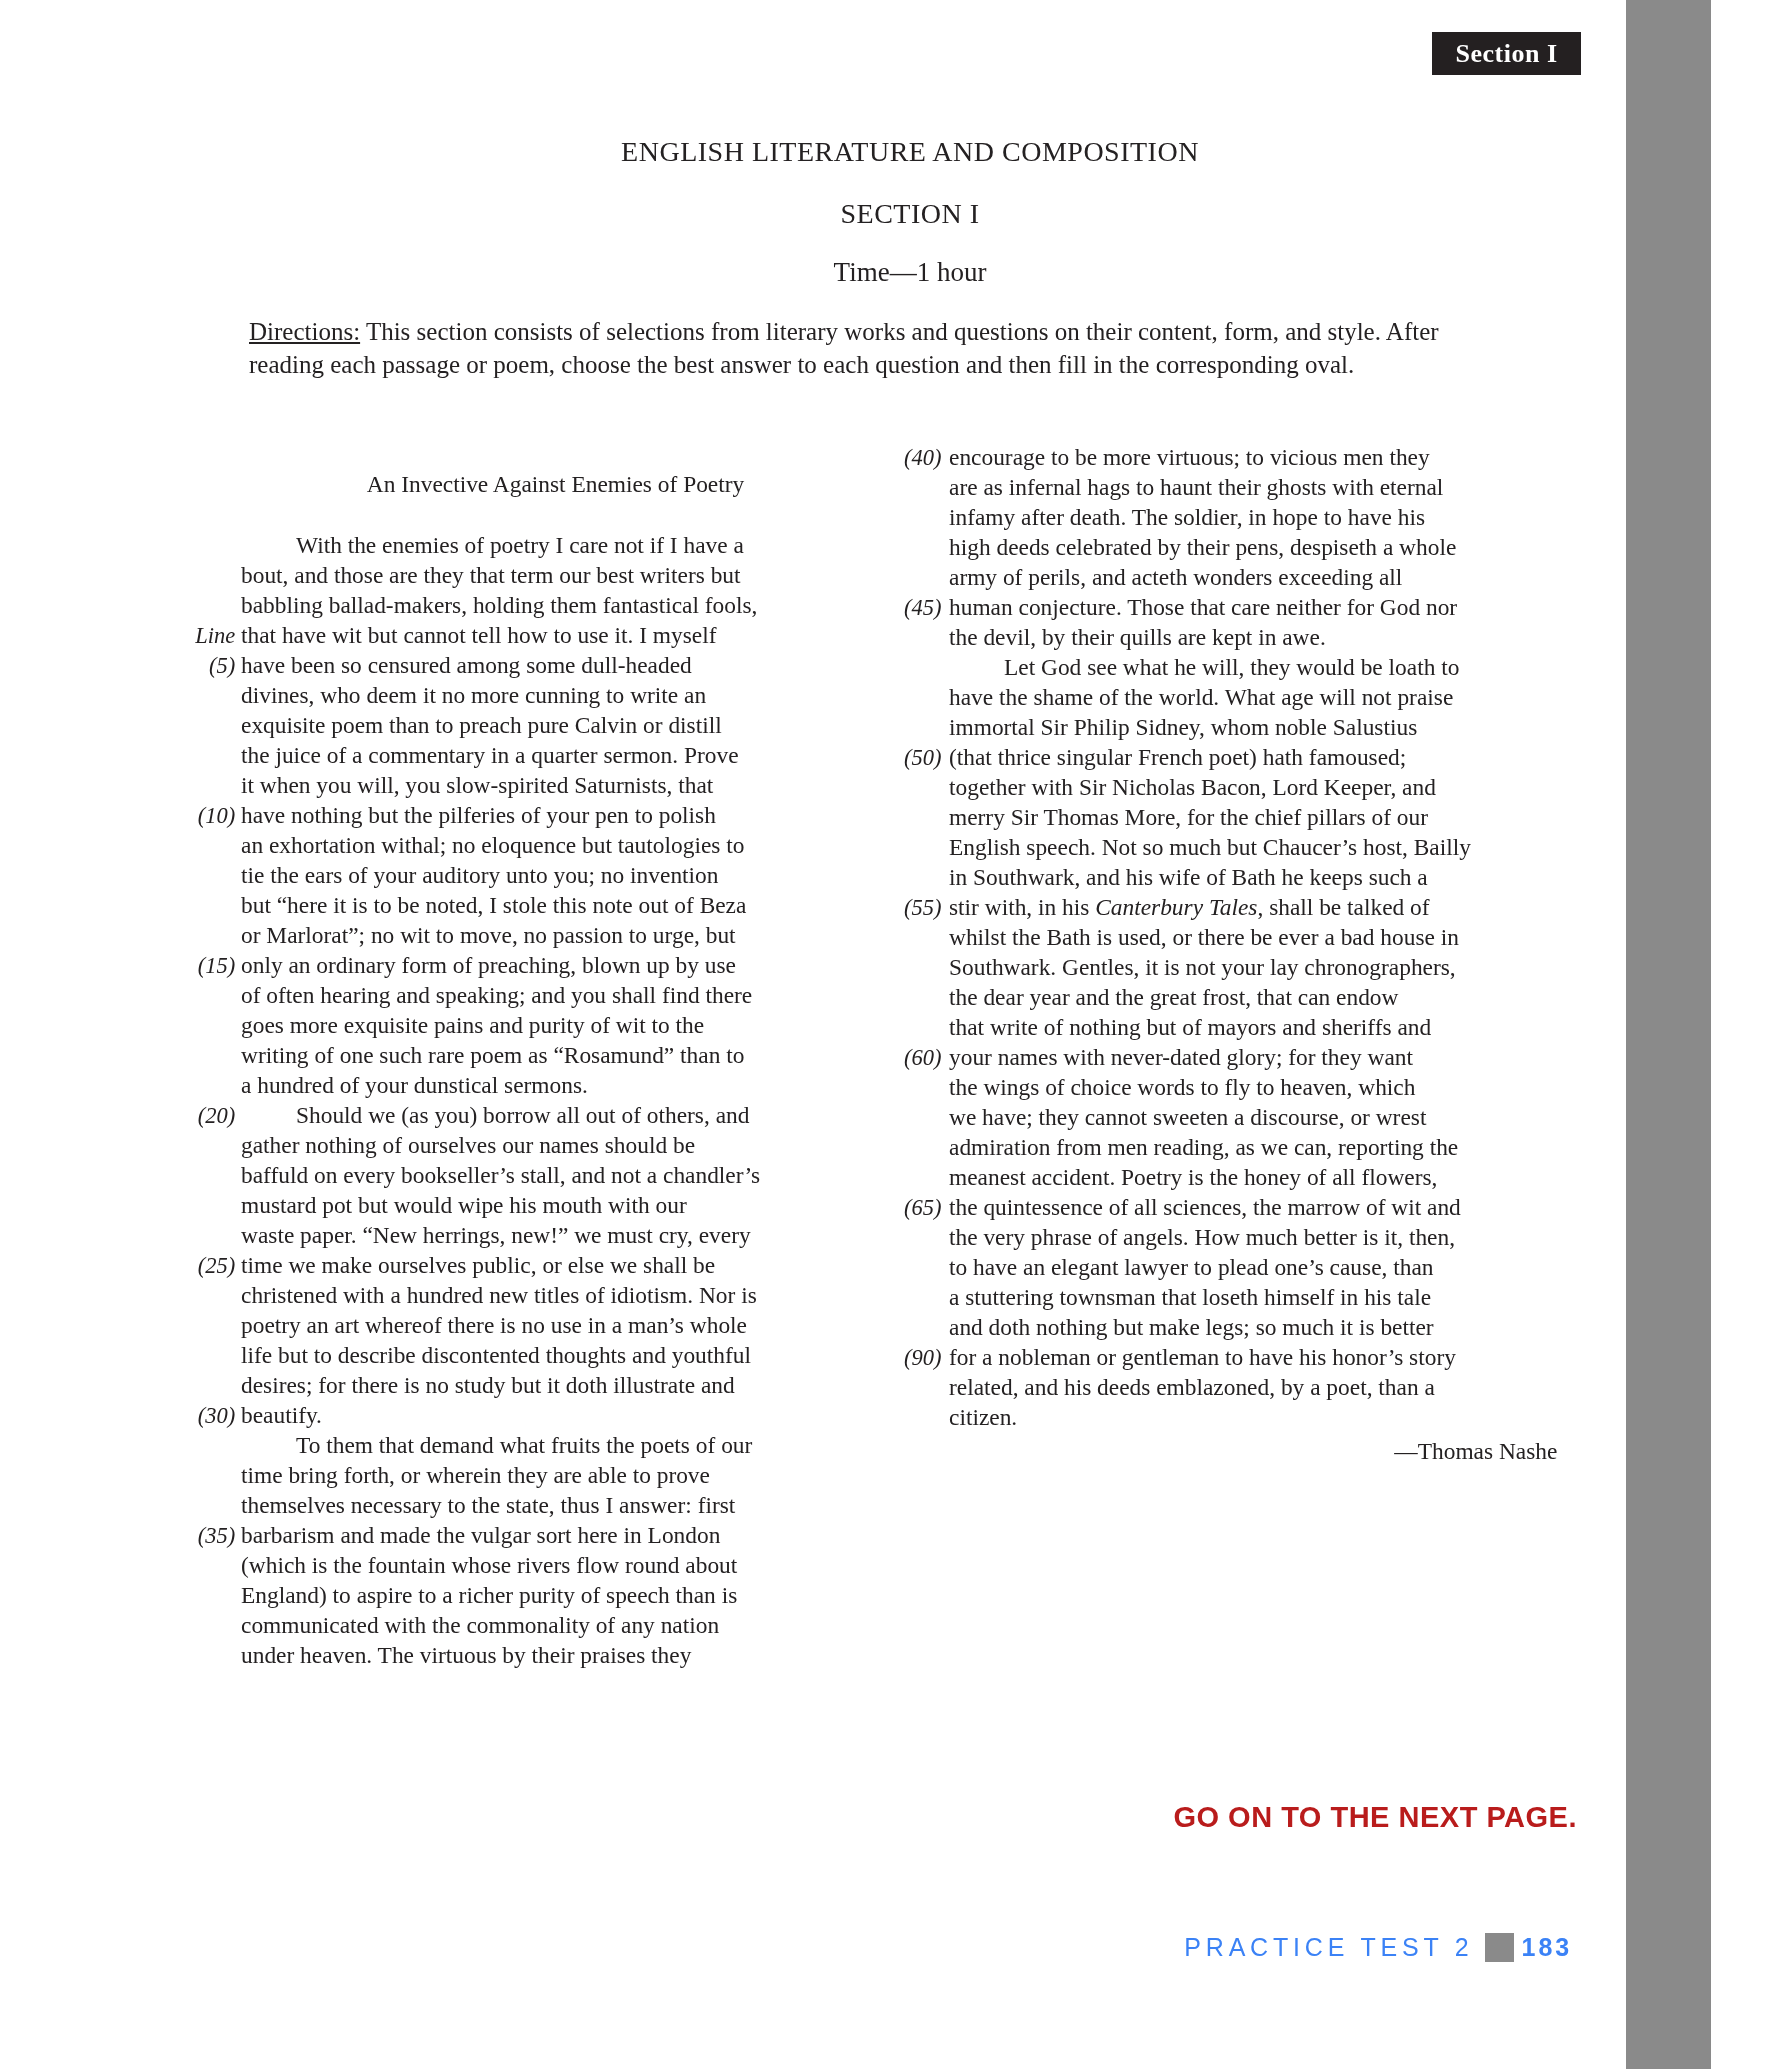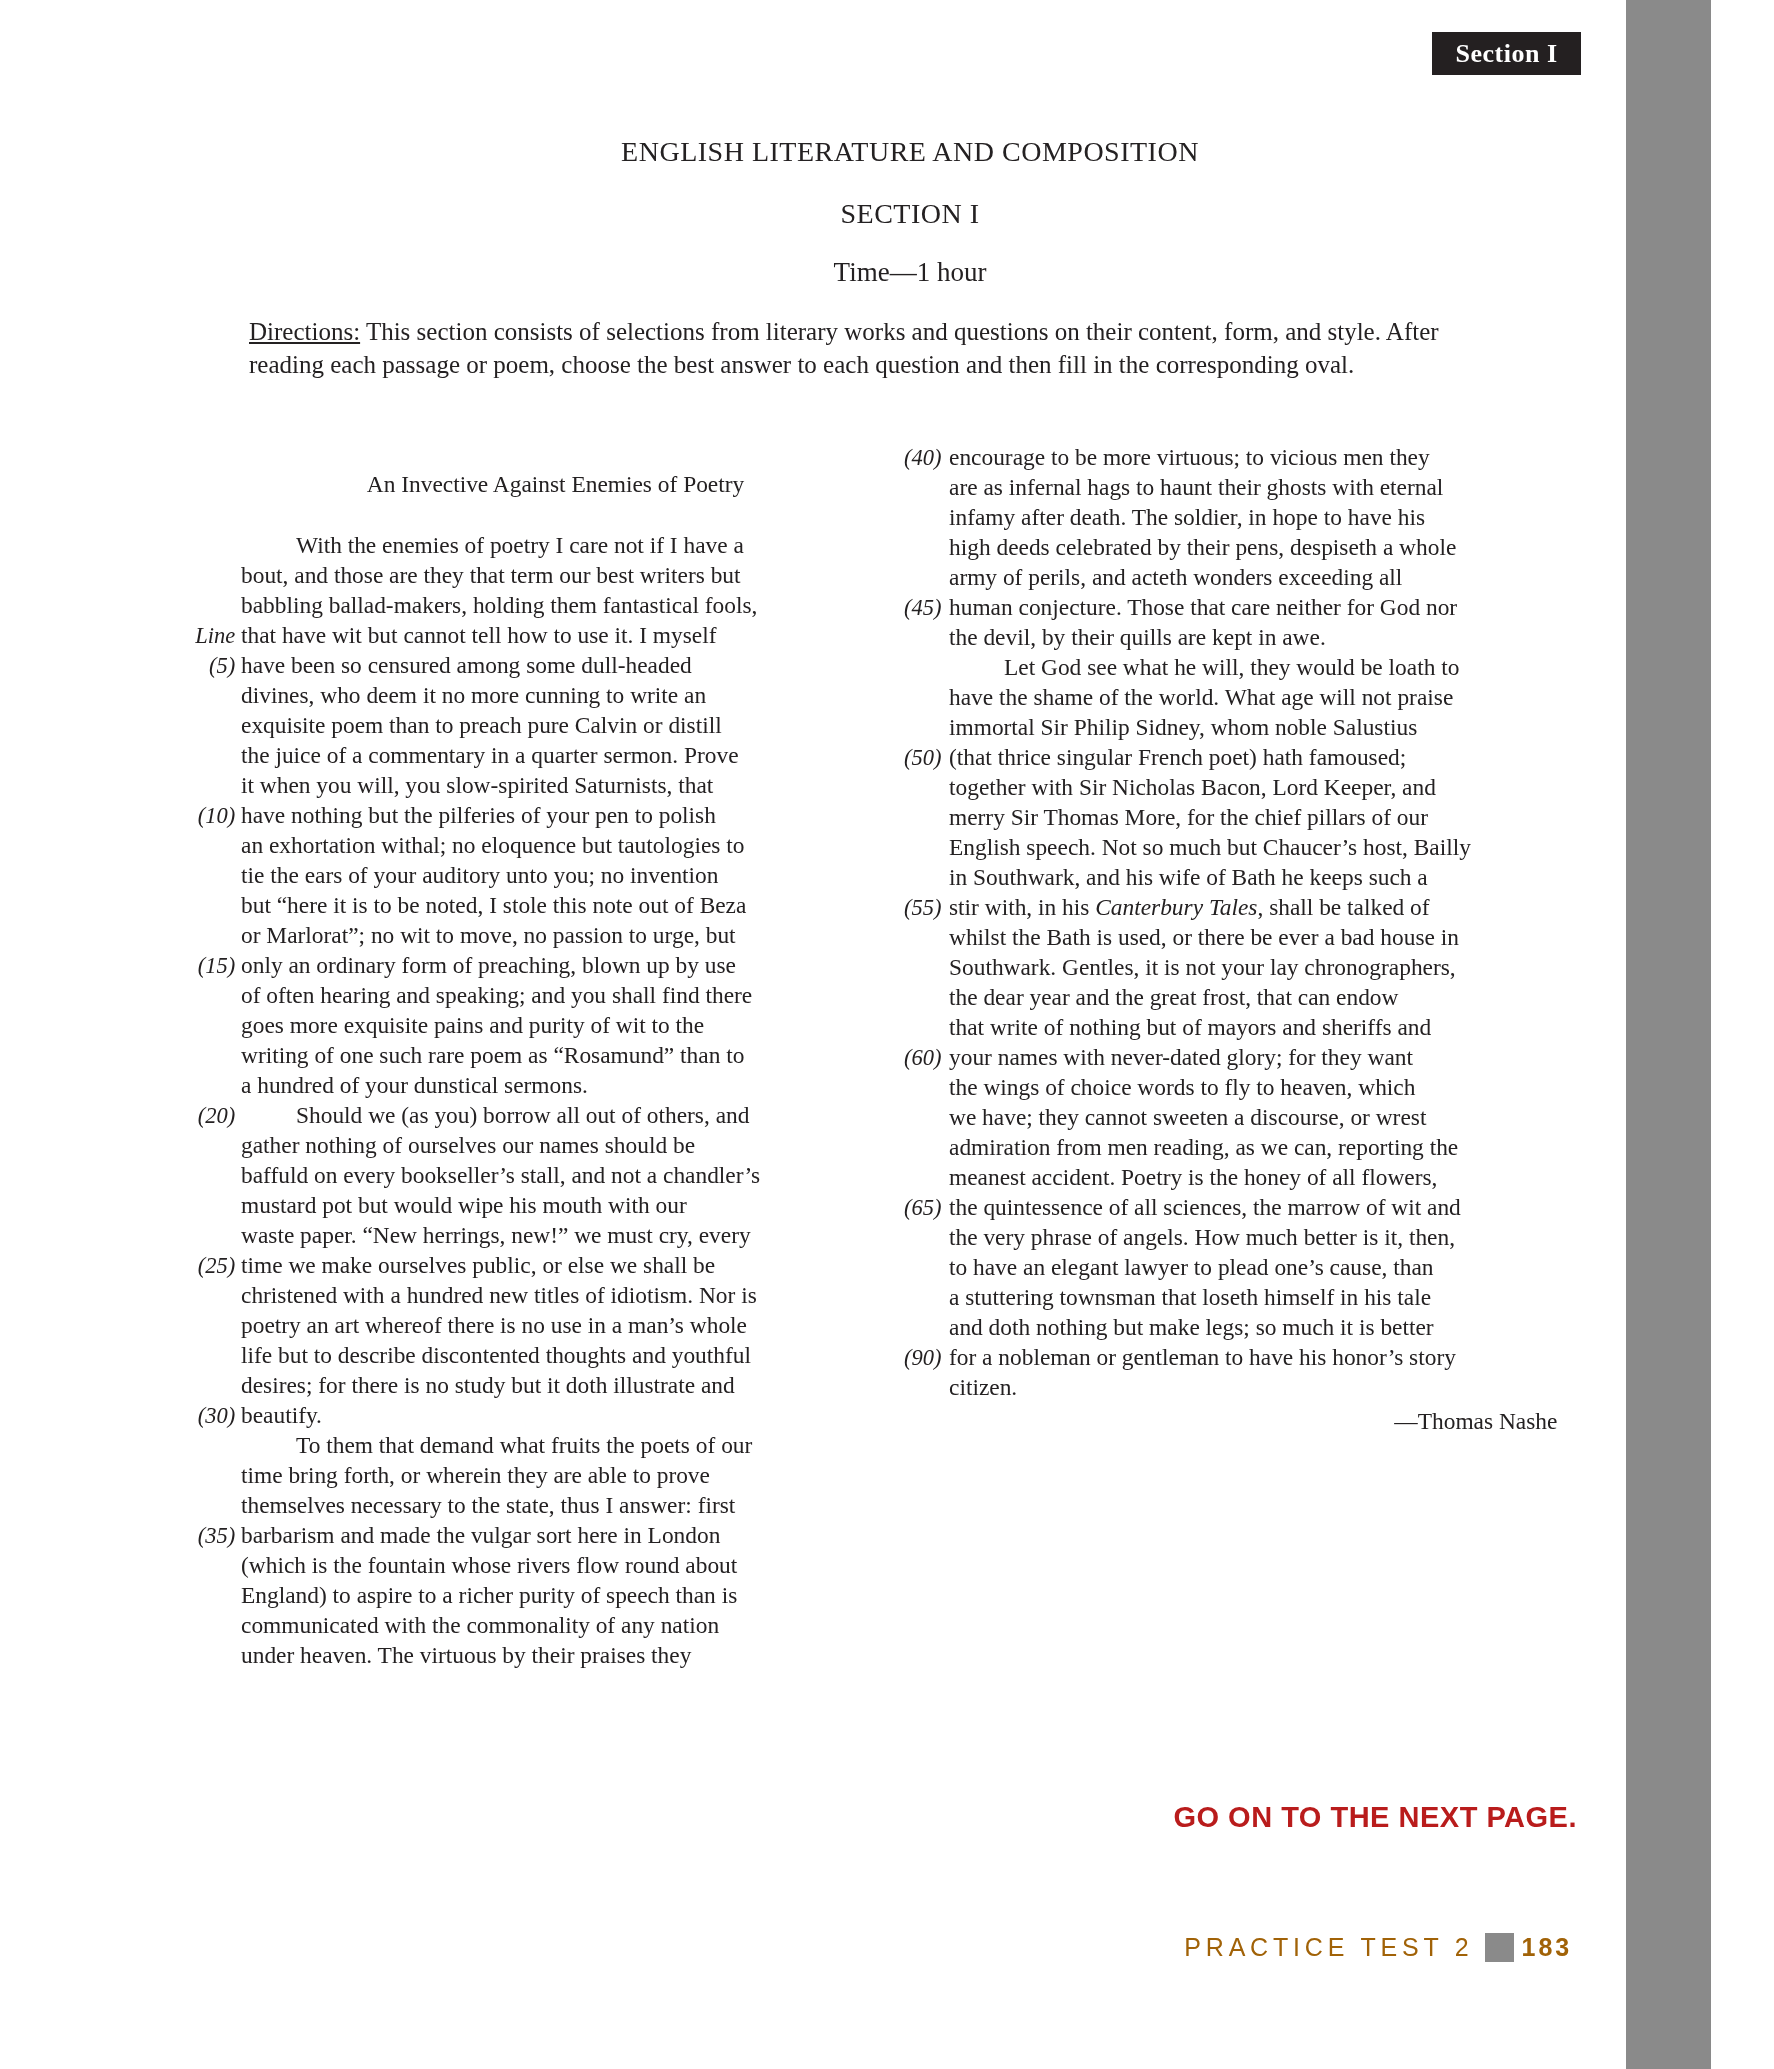--- a/index.html
+++ b/index.html
@@ -53,21 +53,21 @@
   }
   .go-on{
     position:absolute;top:1801px;right:197px;
     font-family:"Liberation Sans","DejaVu Sans",sans-serif;
     font-weight:bold;font-size:29px;letter-spacing:0.5px;color:#b91c1c;
   }
   .footer{
     position:absolute;top:1933px;right:202px;
     display:flex;align-items:center;
     font-family:"Liberation Sans","DejaVu Sans",sans-serif;
-    font-size:25px;color:#a16207;
+    font-size:25px;color:#3b82f6;
   }
   .footer-label{letter-spacing:4.8px;font-weight:400;}
   .footer-square{
     width:29px;height:29px;background:var(--bar,#8a8a8a);
     margin-left:11.5px;margin-right:7.6px;
   }
   .footer-page{font-weight:bold;letter-spacing:2.9px;}
 </style>
 </head>
 <body>
@@ -368,20 +368,24 @@
       <div class="pline">
         <span class="lnum"></span>
         <span class="ltxt"><span>and doth nothing but make legs; so much it is better</span></span>
       </div>
       <div class="pline">
         <span class="lnum">(90)</span>
         <span class="ltxt"><span>for a nobleman or gentleman to have his honor’s story</span></span>
       </div>
       <div class="pline">
         <span class="lnum"></span>
+        <span class="ltxt"><span>related, and his deeds emblazoned, by a poet, than a</span></span>
+      </div>
+      <div class="pline">
+        <span class="lnum"></span>
         <span class="ltxt"><span>citizen.</span></span>
       </div>
     </div>
   <div class="attribution">—Thomas Nashe</div>
 </div>
 
 <div class="go-on">GO ON TO THE NEXT PAGE.</div>
 
 <div class="footer">
   <span class="footer-label">PRACTICE TEST 2</span>

